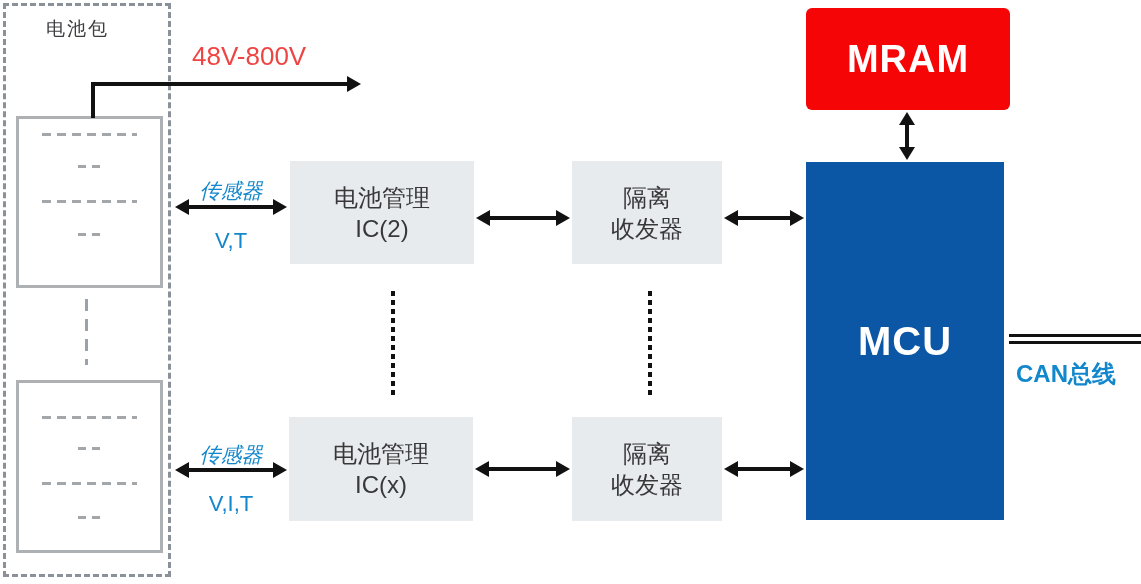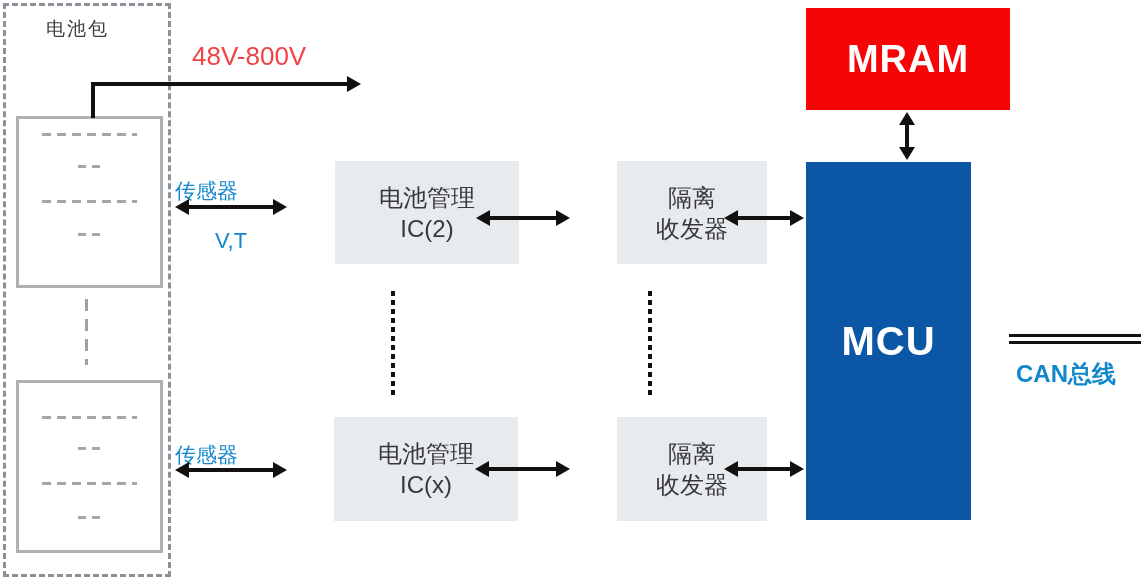--- a/index.html
+++ b/index.html
@@ -17,37 +17,37 @@
   .pack-connector{left:85px;top:299px;width:3px;height:66px;background:repeating-linear-gradient(to bottom,#9BA1A8 0 12px,transparent 12px 20px);}
 
   
   .pwr-v{left:91px;top:84px;width:4px;height:34px;background:#111;}
   .pwr-h{left:91px;top:82px;width:256px;height:4px;background:#111;}
   .pwr-head{left:347px;top:76px;width:0;height:0;border-top:8px solid transparent;border-bottom:8px solid transparent;border-left:14px solid #111;}
   .voltage-label{left:192px;top:41px;font-size:26px;color:#ef4444;}
 
   
   .blue{color:#1287CB;}
-  .sensor-title{width:112px;text-align:left;font-size:21px;}
+  .sensor-title{width:112px;text-align:center;font-size:21px;font-style:italic;}
   .sensor-signals{width:112px;text-align:center;font-size:22px;margin-top:12px;}
 
   
   .harrow{position:absolute;display:flex;align-items:center;height:16px;}
   .harrow .hd-l{width:0;height:0;border-top:8px solid transparent;border-bottom:8px solid transparent;border-right:14px solid #111;}
   .harrow .hd-r{width:0;height:0;border-top:8px solid transparent;border-bottom:8px solid transparent;border-left:14px solid #111;}
   .harrow .shaft{flex:1;height:4px;background:#111;}
   .varrow{position:absolute;display:flex;flex-direction:column;align-items:center;width:16px;}
   .varrow .hd-u{width:0;height:0;border-left:8px solid transparent;border-right:8px solid transparent;border-bottom:13px solid #111;}
   .varrow .hd-d{width:0;height:0;border-left:8px solid transparent;border-right:8px solid transparent;border-top:13px solid #111;}
   .varrow .shaft{width:4px;flex:1;background:#111;}
 
   
-  .block{position:absolute;background:#E8EBED;color:#38383B;display:flex;flex-direction:column;align-items:center;justify-content:center;font-size:24px;line-height:31px;text-align:center;margin-left:45px;}
-  .block-mram{position:absolute;left:806px;top:8px;width:204px;height:102px;background:#F50505;color:#fff;font-weight:bold;font-size:38px;letter-spacing:1px;display:flex;align-items:center;justify-content:center;}
-  .block-mcu{position:absolute;left:806px;top:162px;width:165px;height:358px;background:#0B57A5;color:#fff;font-weight:bold;font-size:40px;letter-spacing:1px;display:flex;align-items:center;justify-content:center;}
+  .block{position:absolute;background:#E8EBED;color:#38383B;display:flex;flex-direction:column;align-items:center;justify-content:center;font-size:24px;line-height:31px;text-align:center;}
+  .block-mram{position:absolute;left:806px;top:8px;width:204px;height:102px;background:#F50505;color:#fff;font-weight:bold;font-size:38px;letter-spacing:1px;display:flex;align-items:center;justify-content:center;border-radius:6px;}
+  .block-mcu{position:absolute;left:806px;top:162px;width:198px;height:358px;background:#0B57A5;color:#fff;font-weight:bold;font-size:40px;letter-spacing:1px;display:flex;align-items:center;justify-content:center;}
 
   
   .dots-v{position:absolute;width:4px;background:repeating-linear-gradient(to bottom,#111 0 5px,transparent 5px 9px);}
 
   
   .can-line{position:absolute;left:1009px;width:132px;height:3px;background:#111;}
   .can-label{left:1016px;top:358px;width:110px;font-size:24px;font-weight:bold;}
 </style>
 </head>
 <body>
@@ -85,20 +85,21 @@
       <span class="hd-r"></span>
   </div>
   <div class="abs blue sensor-signals" style="left:175px;top:216px;">V,T</div>
 
   <div class="abs blue sensor-title" style="left:175px;top:441px;">传感器</div>
   <div class="harrow" style="left:175px;top:462px;width:112px;">
     <span class="hd-l"></span>
       <span class="shaft"></span>
       <span class="hd-r"></span>
   </div>
+  <div class="abs blue sensor-signals" style="left:175px;top:479px;">V,I,T</div>
 
   <div class="block" style="left:290px;top:161px;width:184px;height:103px;">
     <span>电池管理</span>
     <span>IC(2)</span>
   </div>
 
   <div class="block" style="left:572px;top:161px;width:150px;height:103px;">
     <span>隔离</span>
     <span>收发器</span>
   </div>

